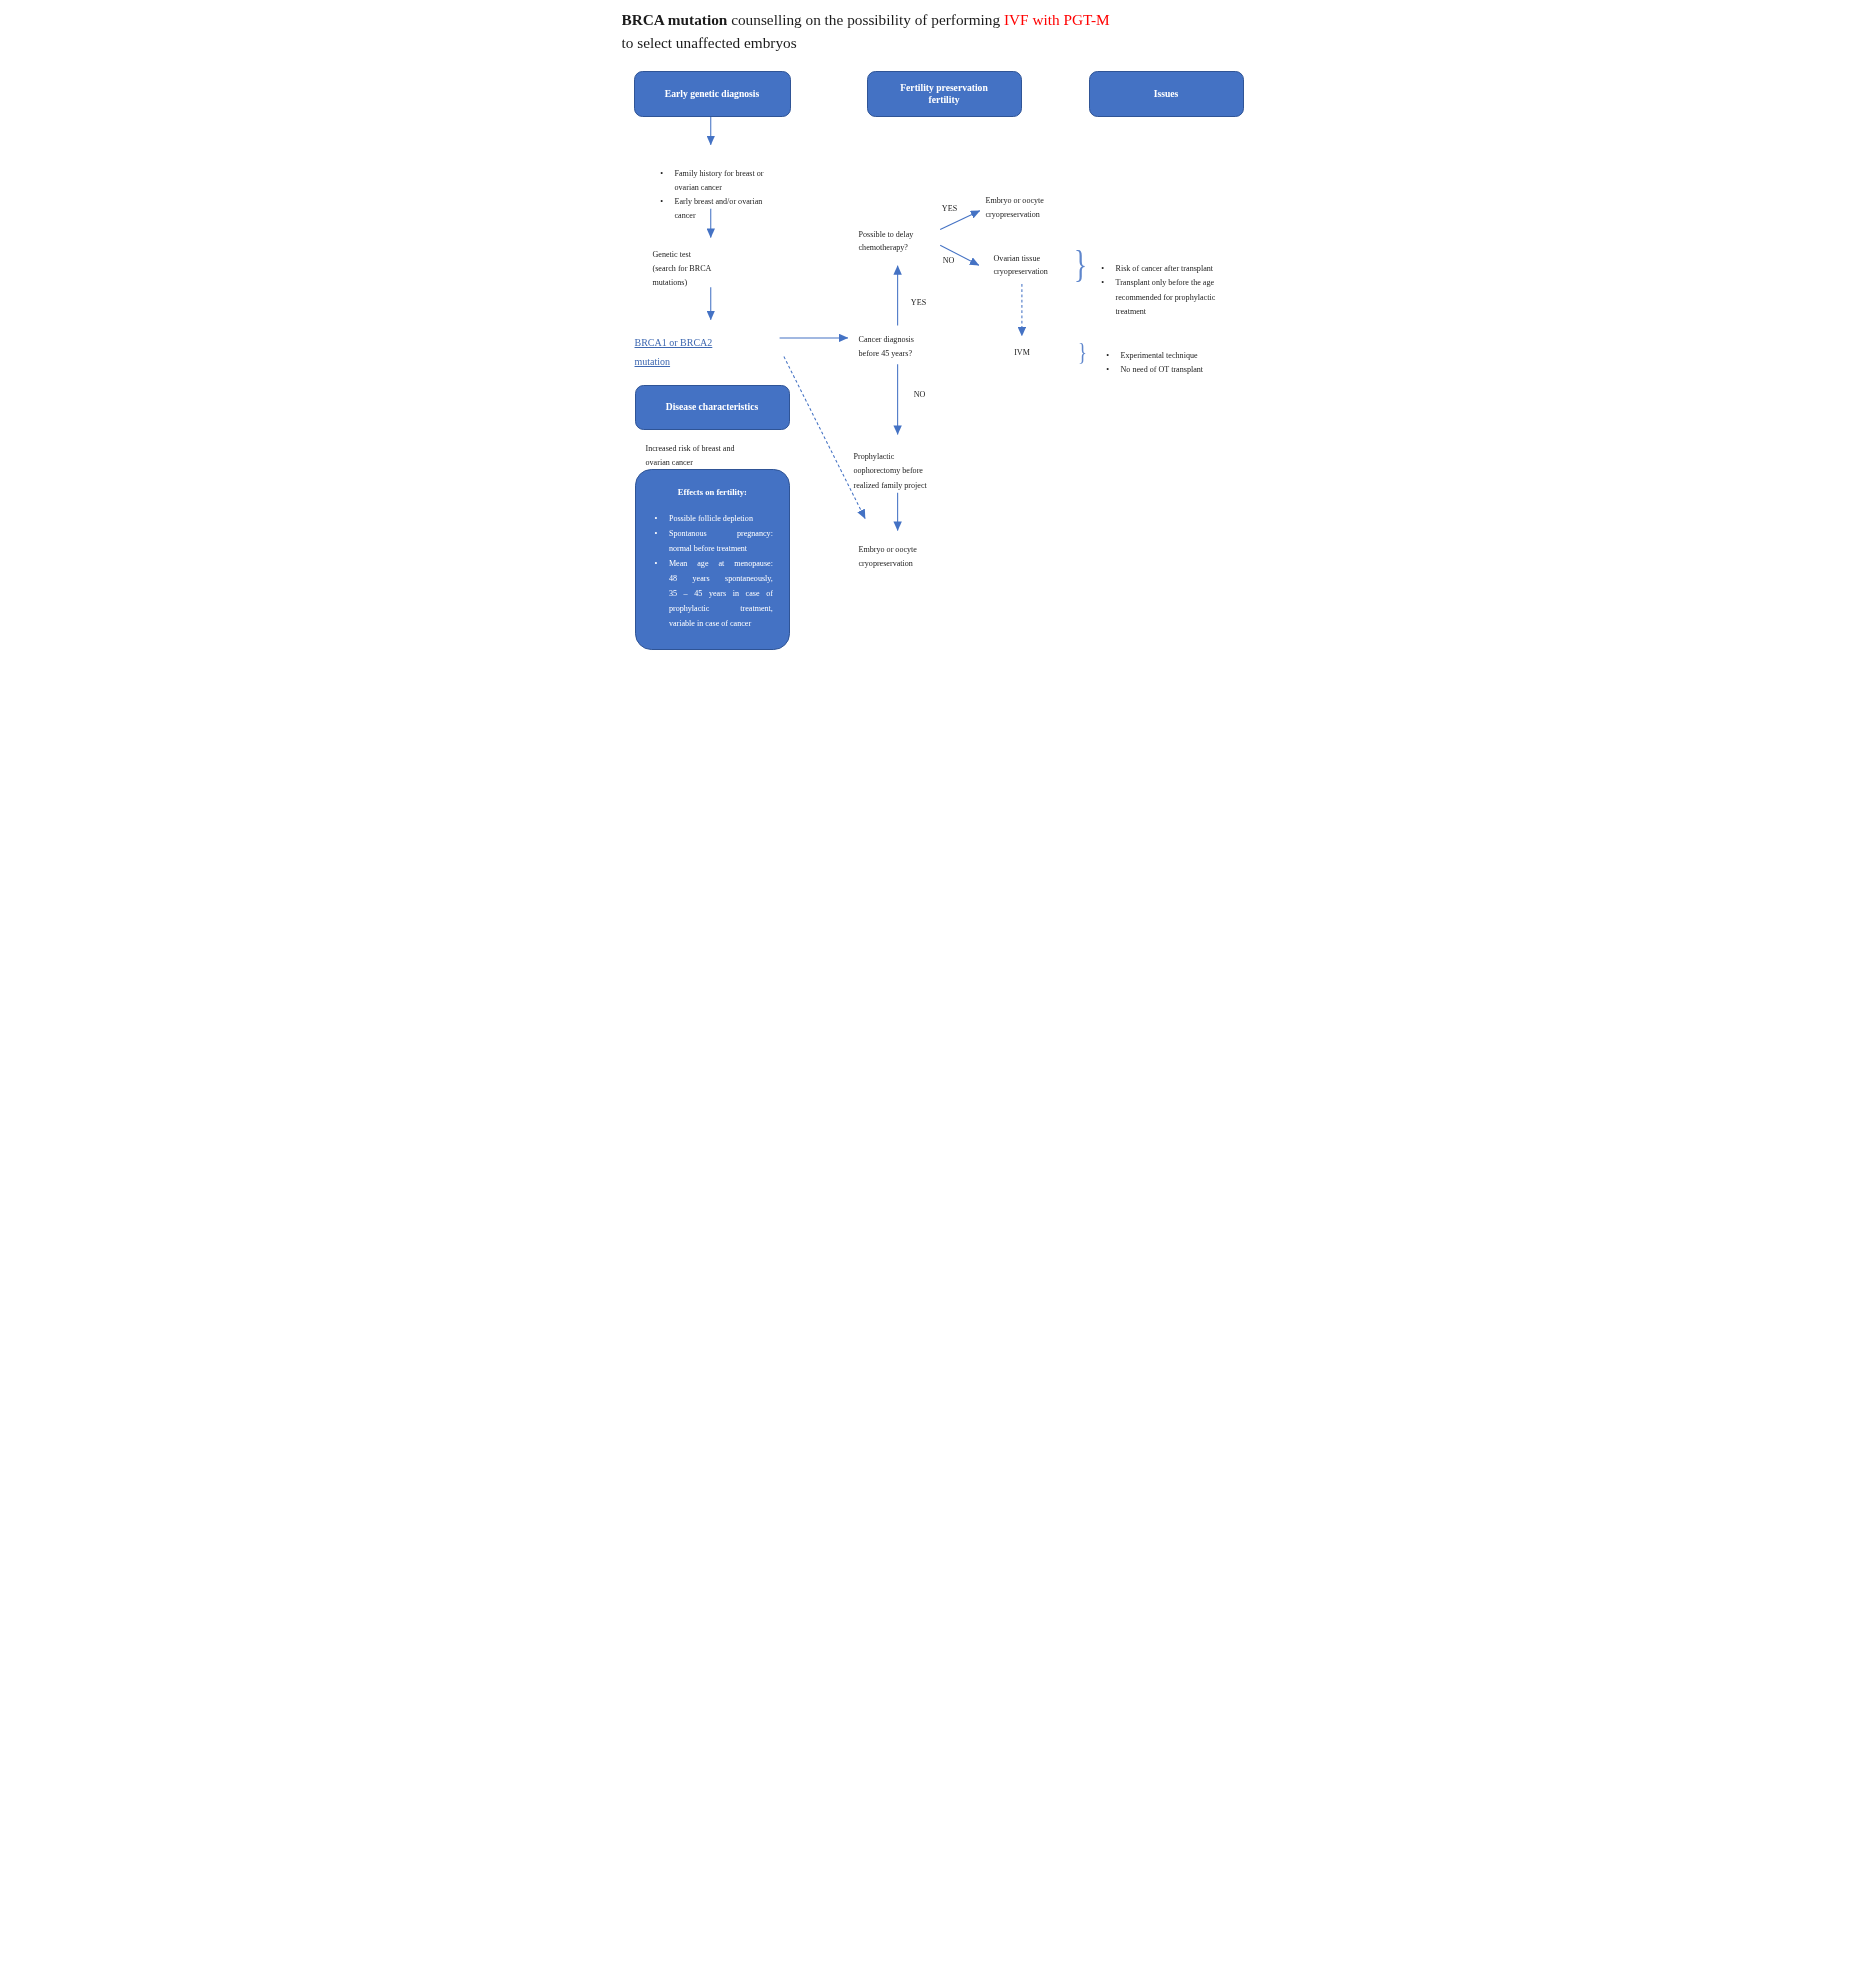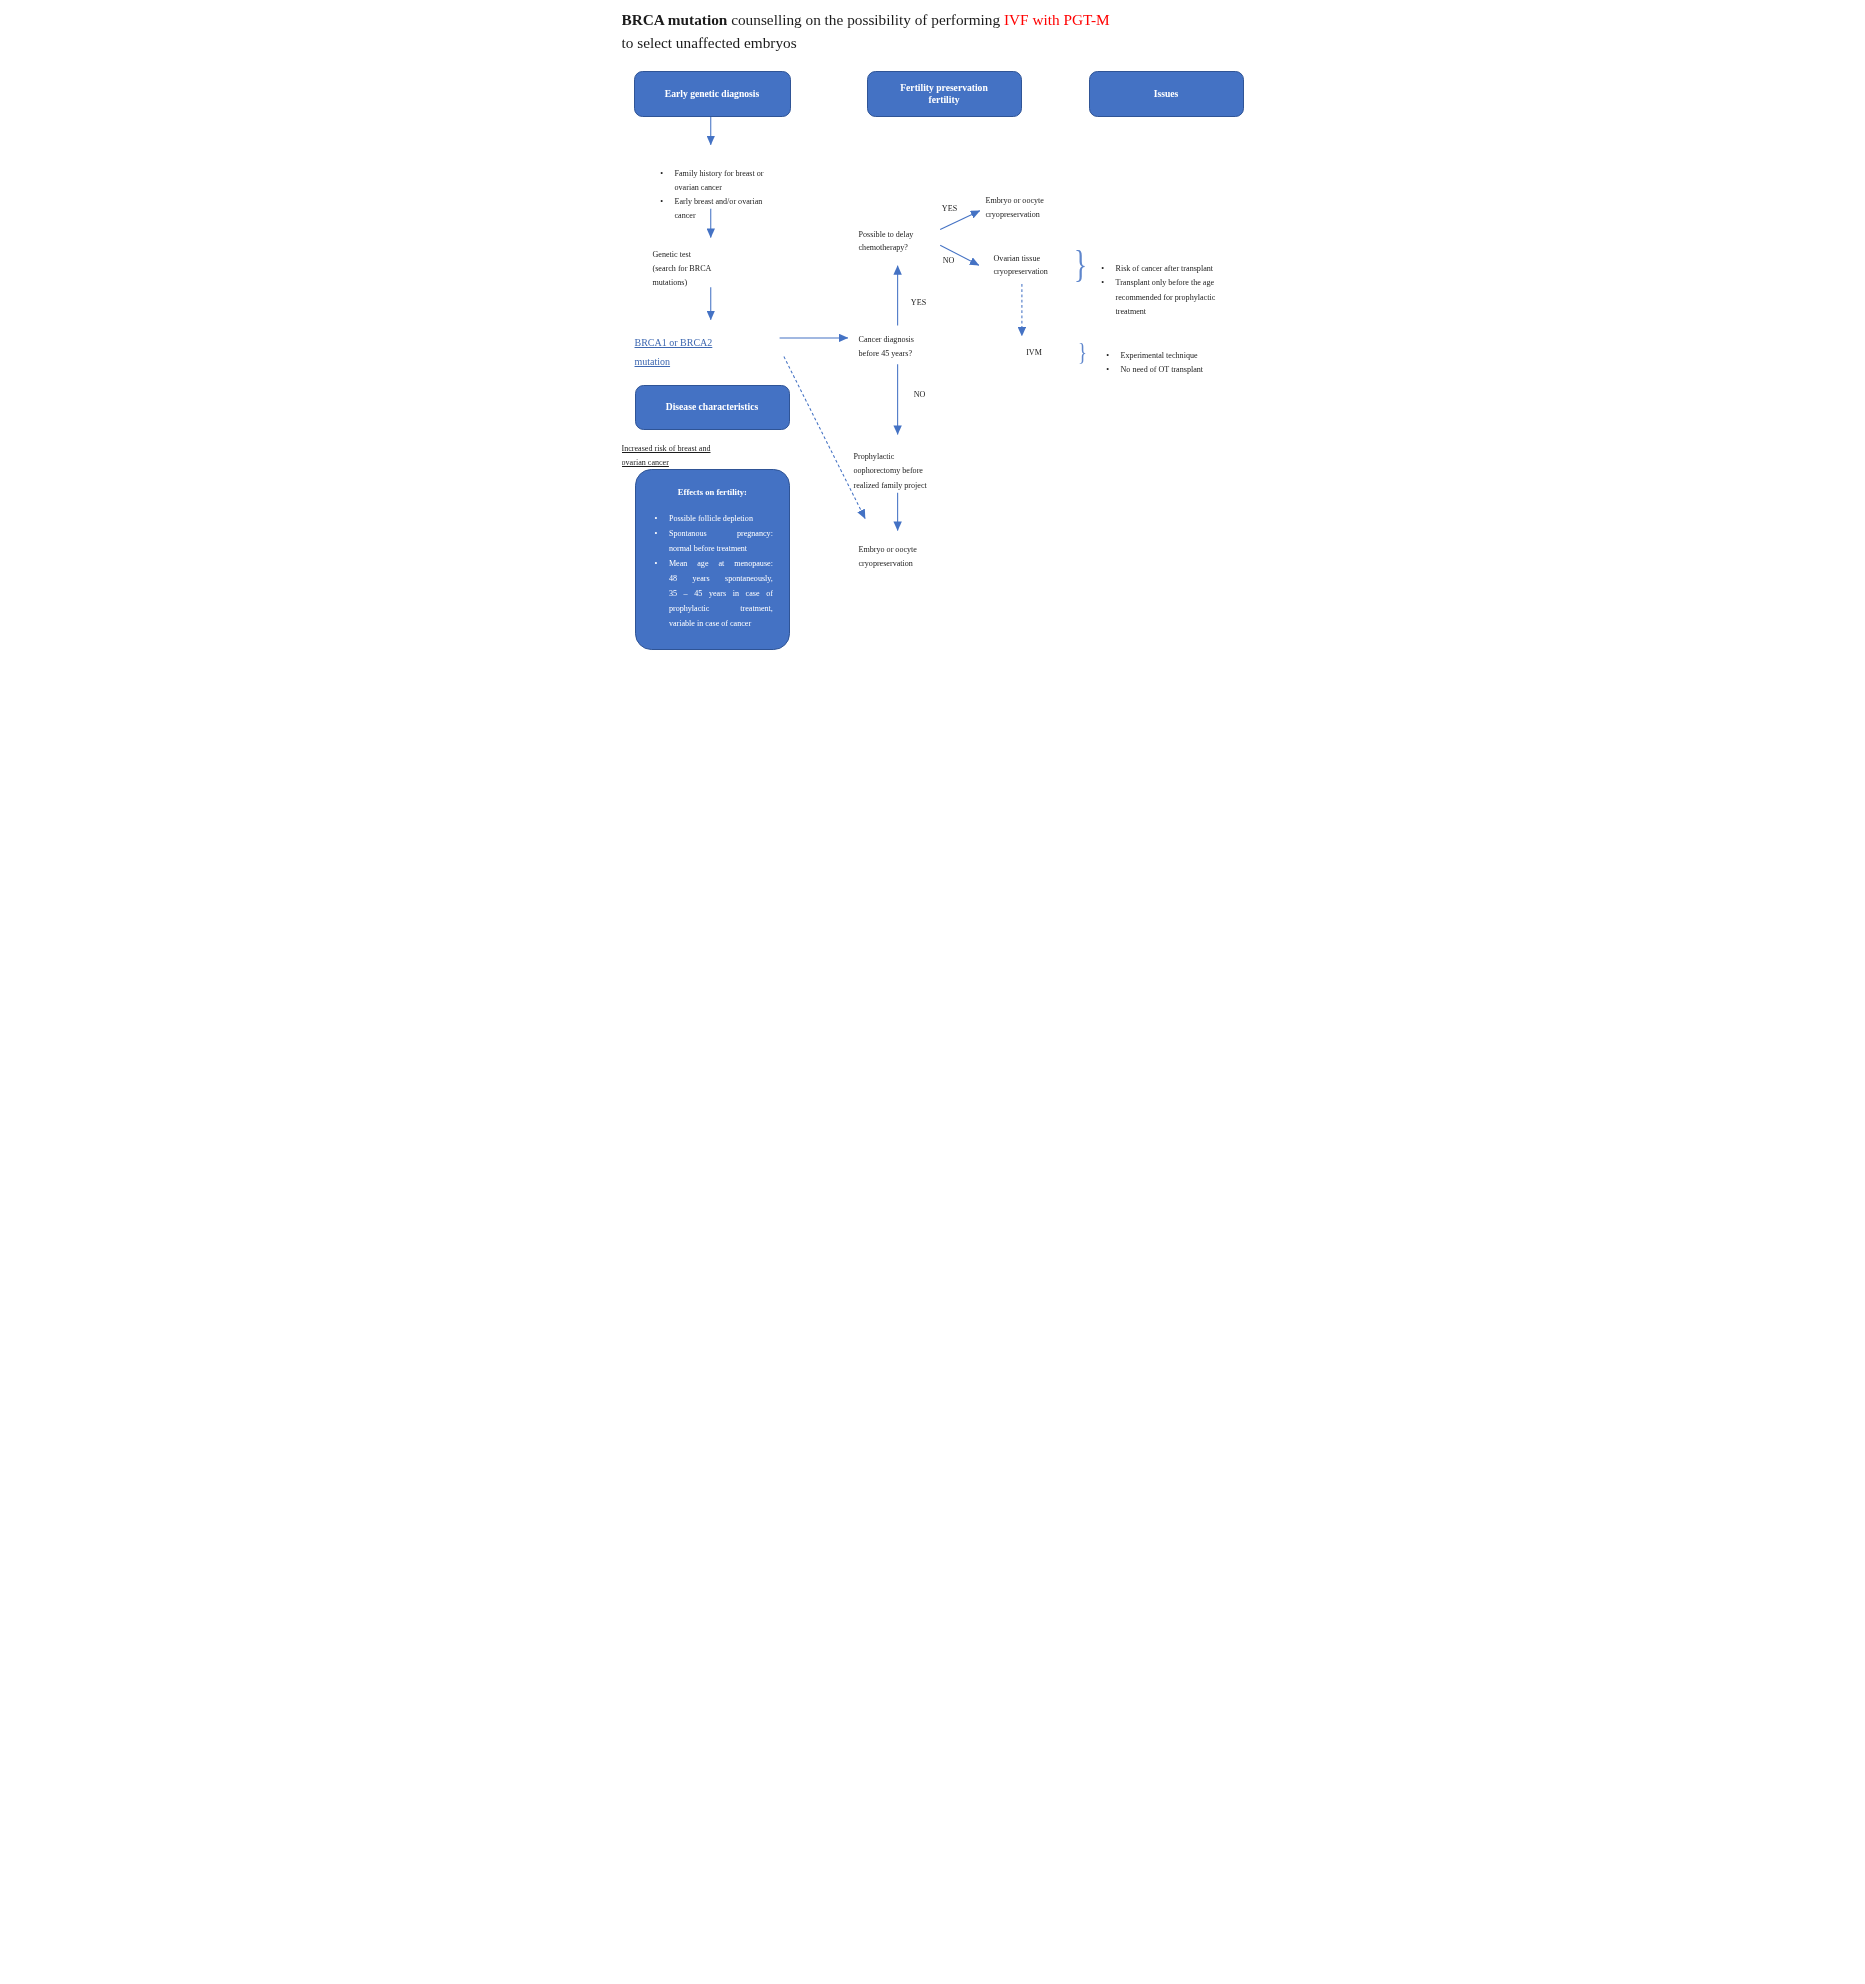--- a/index.html
+++ b/index.html
@@ -105,21 +105,21 @@
 
   <div class="abs tc brca" style="left:13px;top:333px;width:153px;">
     <div class="line">BRCA1 or BRCA2</div>
     <div class="line">mutation</div>
   </div>
 
   <div class="abs hbox" style="left:13px;top:385px;width:153px;height:43px;">
     <span>Disease characteristics</span>
   </div>
 
-  <div class="abs tc body17" style="left:0;top:442px;width:153px;text-decoration:underline;">
+  <div class="abs tc body17" style="left:24px;top:442px;width:153px;">
     <div class="line">Increased risk of breast and</div>
     <div class="line">ovarian cancer</div>
   </div>
 
   <div class="abs ebox" style="left:13.4px;top:469px;width:153px;height:179px;">
     <div class="etitle">Effects on fertility:</div>
     <ul class="blist">
       <li>
         <div class="line">Possible follicle depletion</div>
       </li>
@@ -168,21 +168,21 @@
     <div class="line">Prophylactic</div>
     <div class="line">oophorectomy before</div>
     <div class="line">realized family project</div>
   </div>
 
   <div class="abs tc body17" style="left:237px;top:543px;width:78px;line-height:14.3px;">
     <div class="line">Embryo or oocyte</div>
     <div class="line">cryopreservation</div>
   </div>
 
-  <div class="abs lbl" style="left:396px;top:347px;width:33px;">IVM</div>
+  <div class="abs lbl" style="left:384px;top:347px;width:33px;">IVM</div>
 
   <div class="brace" style="left:452px;top:245px;font-size:38px;line-height:38px;">}</div>
   <ul class="abs blist" style="left:482px;top:250px;width:135px;line-height:14.3px;">
     <li>
       <div class="line">Risk of cancer after transplant</div>
     </li>
     <li>
       <div class="line">Transplant only before the age</div>
       <div class="line">recommended for prophylactic</div>
       <div class="line">treatment</div>

